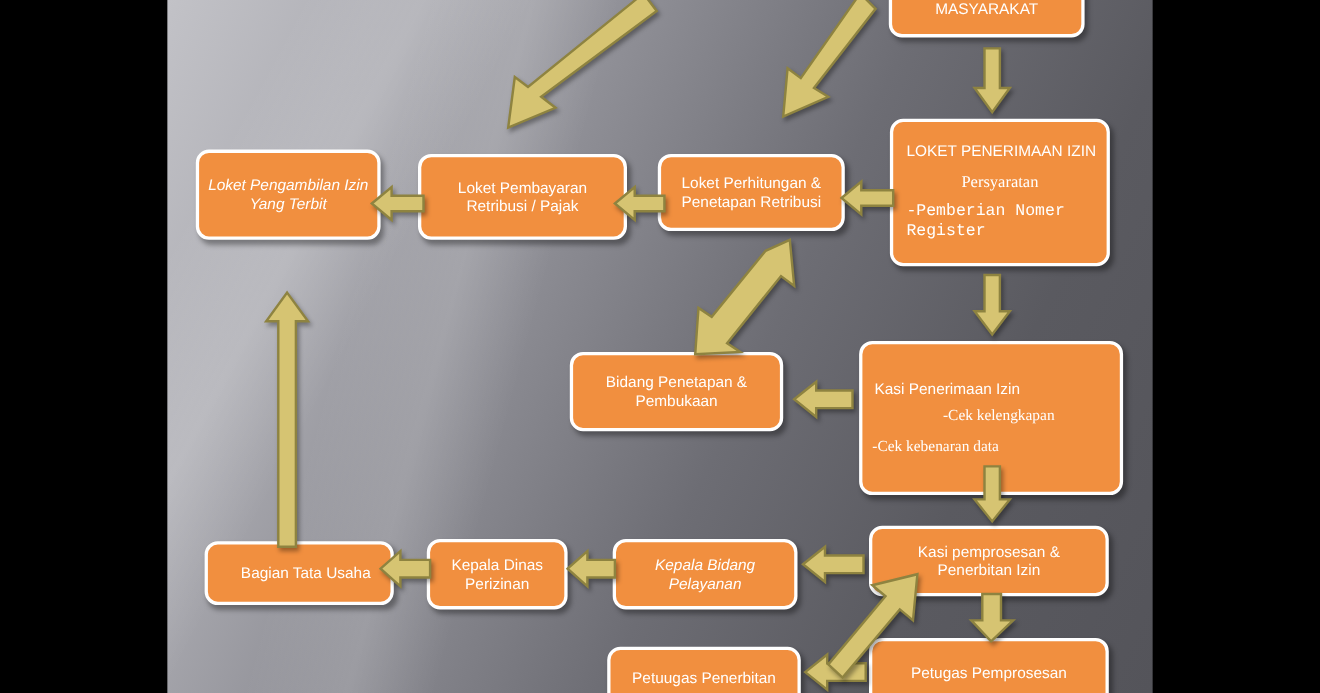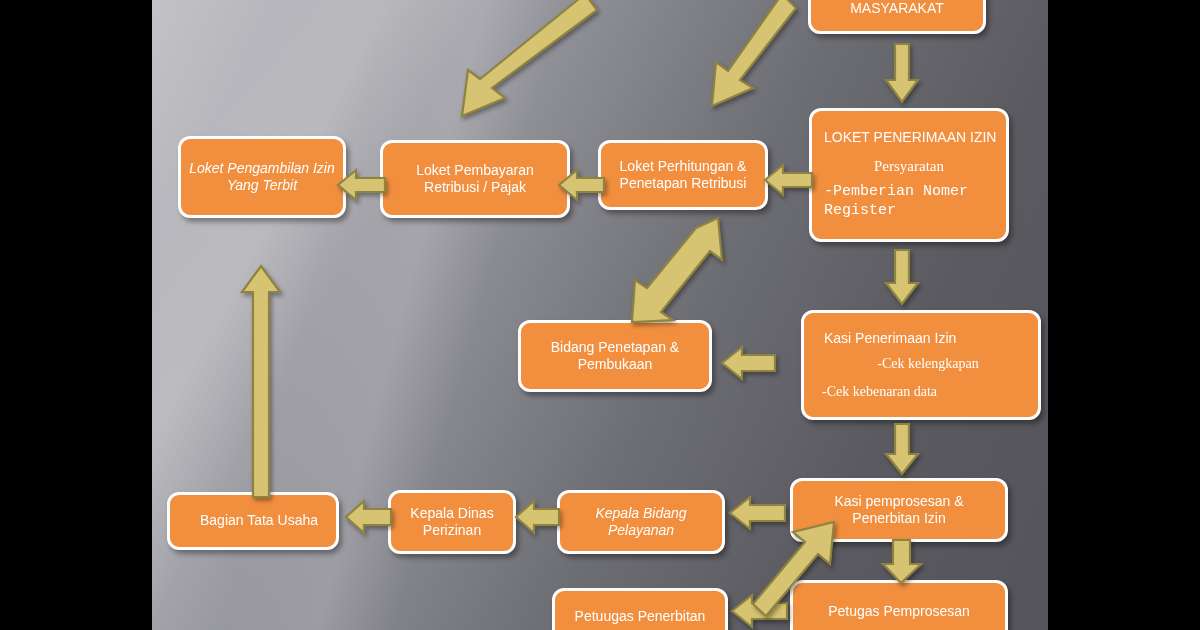--- a/index.html
+++ b/index.html
@@ -80,21 +80,21 @@
     </div>
 
     <div class="box" style="left:228px;top:140px;width:190px;height:78px;">
       <span>Loket Pembayaran Retribusi / Pajak</span>
     </div>
 
     <div class="box italic" style="left:26px;top:136px;width:168px;height:82px;">
       <span>Loket Pengambilan Izin Yang Terbit</span>
     </div>
 
-    <div class="box" style="left:629px;top:310px;width:240px;height:110px;padding:10px 14px;margin-left:20px;">
+    <div class="box" style="left:629px;top:310px;width:240px;height:140px;padding:10px 5px;">
       <div class="multi">
         <div class="l1" style="margin-bottom:8px;">Kasi Penerimaan Izin</div>
         <div class="c2">-Cek kelengkapan</div>
         <div class="c3">-Cek kebenaran data</div>
       </div>
     </div>
 
     <div class="box" style="left:366px;top:320px;width:194px;height:72px;">
       <span>Bidang Penetapan &amp; Pembukaan</span>
     </div>
@@ -104,21 +104,21 @@
     </div>
 
     <div class="box" style="left:405px;top:490px;width:168px;height:64px;font-style:italic;">
       <span>Kepala Bidang Pelayanan</span>
     </div>
 
     <div class="box" style="left:236px;top:490px;width:128px;height:64px;">
       <span>Kepala Dinas Perizinan</span>
     </div>
 
-    <div class="box" style="left:15px;top:492px;width:172px;height:58px;padding-left:20px;">
+    <div class="box" style="left:34px;top:492px;width:172px;height:58px;padding-left:20px;">
       <span>Bagian Tata Usaha</span>
     </div>
 
     <div class="box" style="left:638px;top:580px;width:218px;height:64px;">
       <span>Petugas Pemprosesan</span>
     </div>
 
     <div class="box" style="left:400px;top:588px;width:176px;height:58px;">
       <span>Petuugas Penerbitan</span>
     </div>

